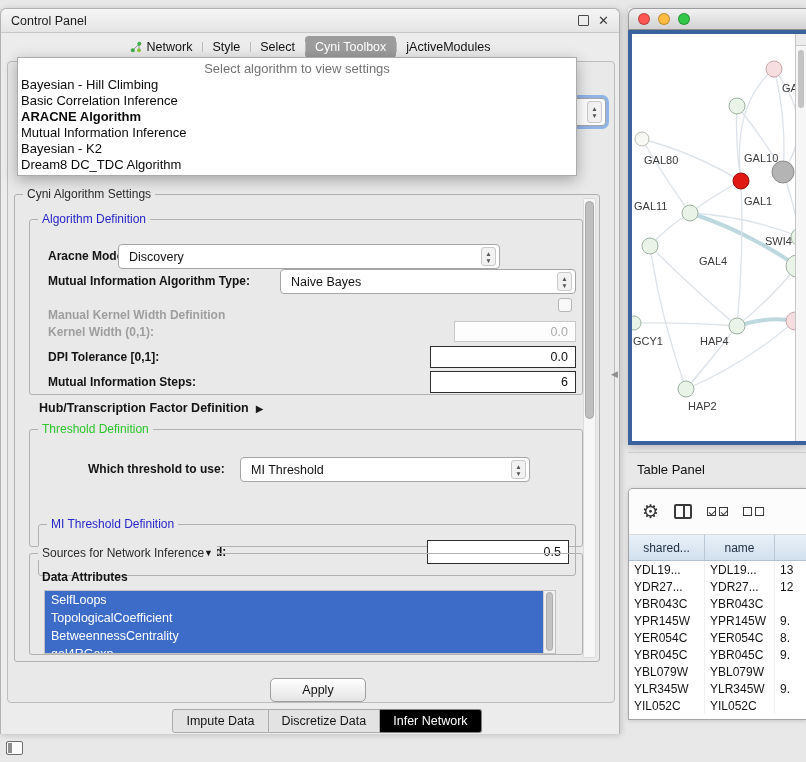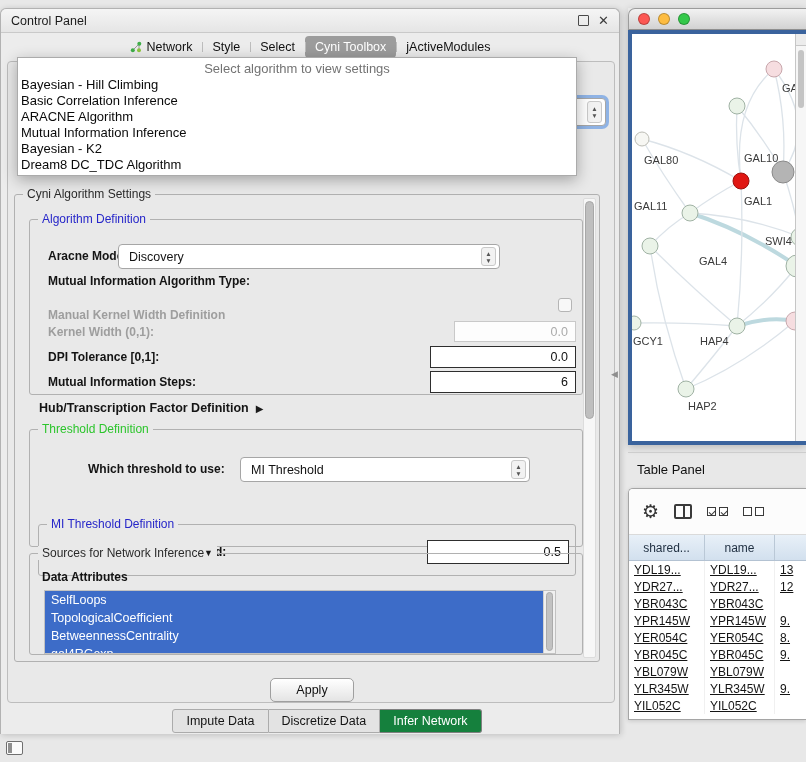--- a/index.html
+++ b/index.html
@@ -32,48 +32,48 @@
 .fld{position:absolute;background:#fff;border:1px solid #2e2e2e;font-size:12.5px;color:#111;display:flex;align-items:center;justify-content:flex-end;padding:0 7px;}
 .fld.dis{border-color:#c9c9c9;color:#ababab;background:#fdfdfd;}
 .chkbox{position:absolute;width:14px;height:14px;background:#f8f8f8;border:1px solid #b5b5b5;border-radius:3px;}
 .exp{position:absolute;font-weight:bold;font-size:12.5px;color:#141414;display:flex;align-items:center;gap:7px;}
 .exp .arr{font-size:10px;color:#1a1a1a;}
 
 
 .menu{position:absolute;left:17px;top:57px;width:560px;background:#fff;border:1px solid #ababab;box-shadow:0 4px 14px rgba(0,0,0,.3);z-index:40;padding:2px 0;}
 .menu-ph{height:17px;line-height:17px;text-align:center;color:#737373;font-size:13px;}
 .menu-item{height:16px;line-height:16px;padding-left:3px;font-size:13px;color:#0a0a0a;}
-.menu-item.sel{font-weight:normal;}
+.menu-item.sel{font-weight:bold;}
 
 
 .group{position:absolute;border:1px solid #b1b1b1;border-radius:3px;}
 .gtitle{position:absolute;top:-8px;left:8px;background:#e9e9e9;padding:0 4px;font-size:12px;color:#2b2b2b;white-space:nowrap;}
 .gtitle.blue{color:#2626c9;}
 .gtitle.green{color:#2cc52c;}
 .gtitle.flexrow{display:flex;align-items:center;}
 .gtitle .arr{font-size:9px;color:#1a1a1a;}
 
 
 .attrlist{position:absolute;background:#84cc16;border:1px solid #c2c2c2;overflow:hidden;}
 .attr-item{height:18px;line-height:18px;padding-left:6px;font-size:12.5px;color:#111;margin-right:12px;}
 .attr-item.sel{background:#3d6cc8;color:#fff;}
 .attrlist .vsb{position:absolute;right:0;top:0;bottom:0;width:12px;background:#f0f0f0;border-left:1px solid #d0d0d0;}
 .attrlist .vsb .thumb{position:absolute;left:2px;right:2px;top:1px;bottom:2px;background:#c2c2c2;border-radius:5px;border:1px solid #ababab;}
 
 
 .vscroll{position:absolute;right:3px;top:3px;bottom:3px;width:13px;background:#f7f7f7;border:1px solid #dcdcdc;border-radius:2px;}
 .vscroll .thumb{position:absolute;left:1px;right:1px;top:2px;height:218px;background:#bfbfbf;border-radius:6px;border:1px solid #a8a8a8;}
 
-.apply{position:absolute;left:262px;top:616px;width:84px;height:24px;display:flex;align-items:center;justify-content:center;background:linear-gradient(#ffffff,#e4e4e4);border:1px solid #9f9f9f;border-radius:5px;font-size:12.5px;color:#111;}
+.apply{position:absolute;left:262px;top:616px;width:96px;height:24px;display:flex;align-items:center;justify-content:center;background:linear-gradient(#ffffff,#e4e4e4);border:1px solid #9f9f9f;border-radius:5px;font-size:12.5px;color:#111;}
 
 .btabs{position:absolute;left:0;width:620px;top:700px;display:flex;justify-content:center;}
 .btab{padding:4px 13px;background:#e3e3e3;border:1px solid #ababab;border-left:none;font-size:12.5px;color:#141414;}
 .btab:first-child{border-left:1px solid #ababab;border-radius:3px 0 0 3px;margin-left:32px;}
 .btab:last-child{border-radius:0 3px 3px 0;}
-.btab.active{background:#15803d;border-color:#808080;color:#fff;}
+.btab.active{background:#000000;border-color:#808080;color:#fff;}
 
 
 .netwin{position:absolute;left:628px;top:8px;width:178px;height:437px;box-shadow:0 2px 8px rgba(0,0,0,.22);}
 .net-title{height:22px;background:linear-gradient(#f2f2f2,#d2d2d2);border:1px solid #9c9c9c;border-bottom-color:#8f8f8f;border-right:none;border-radius:7px 0 0 0;display:flex;align-items:center;gap:8px;padding:0 9px;}
 .tl{width:12px;height:12px;border-radius:50%;border:1px solid rgba(0,0,0,.25);}
 .net-body{position:absolute;left:0;top:22px;width:178px;height:415px;background:#fff;border:4px solid #3a639d;border-right:none;overflow:hidden;}
 .net-body svg{position:absolute;left:0;top:0;}
 .net-body svg text{font-size:11px;fill:#3a3a3a;font-family:"Liberation Sans",sans-serif;}
 .net-vsb{position:absolute;right:0;top:0;bottom:0;width:11px;background:#f6f6f6;border-left:1px solid #c6c6c6;}
 .net-vsb .box{height:12px;border-bottom:1px solid #c6c6c6;background:#ececec;}
@@ -86,21 +86,21 @@
 .ic{color:#333;}
 .ic-gear{font-size:19px;line-height:19px;}
 .ic-col{width:18px;height:15px;border:2px solid #3a3a3a;border-radius:2px;position:relative;}
 .ic-col .mid{position:absolute;left:7px;top:0;bottom:0;width:2px;background:#3a3a3a;}
 .ic-pair{display:flex;gap:3px;}
 .chk{width:9px;height:9px;border:1.5px solid #3a3a3a;position:relative;background:#fff;}
 .chk.on::after{content:"";position:absolute;left:0.5px;top:1.5px;width:5px;height:2.5px;border-left:1.5px solid #3a3a3a;border-bottom:1.5px solid #3a3a3a;transform:rotate(-45deg);}
 .tb-header{display:flex;height:26px;background:linear-gradient(#e8f0f8,#d2e0ee);border-bottom:1px solid #b3c2d2;}
 .tb-header .c{display:flex;align-items:center;justify-content:center;font-size:12px;color:#1e2e40;border-right:1px solid #bac8d6;overflow:hidden;white-space:nowrap;}
 .tb-body .tb-row{display:flex;height:17px;align-items:center;font-size:12px;color:#151515;}
-.tb-row .c{overflow:hidden;white-space:nowrap;padding-left:5px;border-right:1px solid #f0f0f0;height:100%;display:flex;align-items:center;justify-content:flex-start;text-decoration:underline;}
+.tb-row .c{overflow:hidden;white-space:nowrap;padding-left:5px;border-right:1px solid #f0f0f0;height:100%;display:flex;align-items:center;justify-content:flex-start;}
 .c1{width:76px;}
 .c2{width:70px;}
 .c3{flex:1;border-right:none !important;}
 
 
 .dock{position:absolute;left:6px;top:741px;width:17px;height:14px;border:1.5px solid #6f6f6f;border-radius:2px;background:#fbfbfb;}
 .dock .bar{position:absolute;left:1px;top:1px;bottom:1px;width:4px;background:#8f8f8f;}
 .splitter-arr{position:absolute;left:611px;top:369px;font-size:9px;color:#8e8e8e;}
 </style>
 </head>
@@ -158,20 +158,27 @@
         <span class="lbl" style="left:18px;top:29px;">Aracne Mode:</span>
         <div class="combo" style="left:88px;top:24px;width:382px;height:25px;">
           <span>Discovery</span>
           <span class="stepper">
               <span>▲</span>
               <span>▼</span>
             </span>
         </div>
 
         <span class="lbl" style="left:18px;top:54px;">Mutual Information Algorithm Type:</span>
+        <div class="combo" style="left:250px;top:49px;width:296px;height:25px;">
+          <span>Naive Bayes</span>
+          <span class="stepper">
+              <span>▲</span>
+              <span>▼</span>
+            </span>
+        </div>
 
         <span class="lbl dis" style="left:18px;top:80px;margin-top:8px;">Manual Kernel Width Definition</span>
         <span class="chkbox" style="left:528px;top:78px;"></span>
 
         <span class="lbl dis" style="left:18px;top:105px;">Kernel Width (0,1):</span>
         <div class="fld dis" style="left:424px;top:101px;width:122px;height:21px;">
             <span>0.0</span>
           </div>
 
         <span class="lbl" style="left:18px;top:130px;">DPI Tolerance [0,1]:</span>

